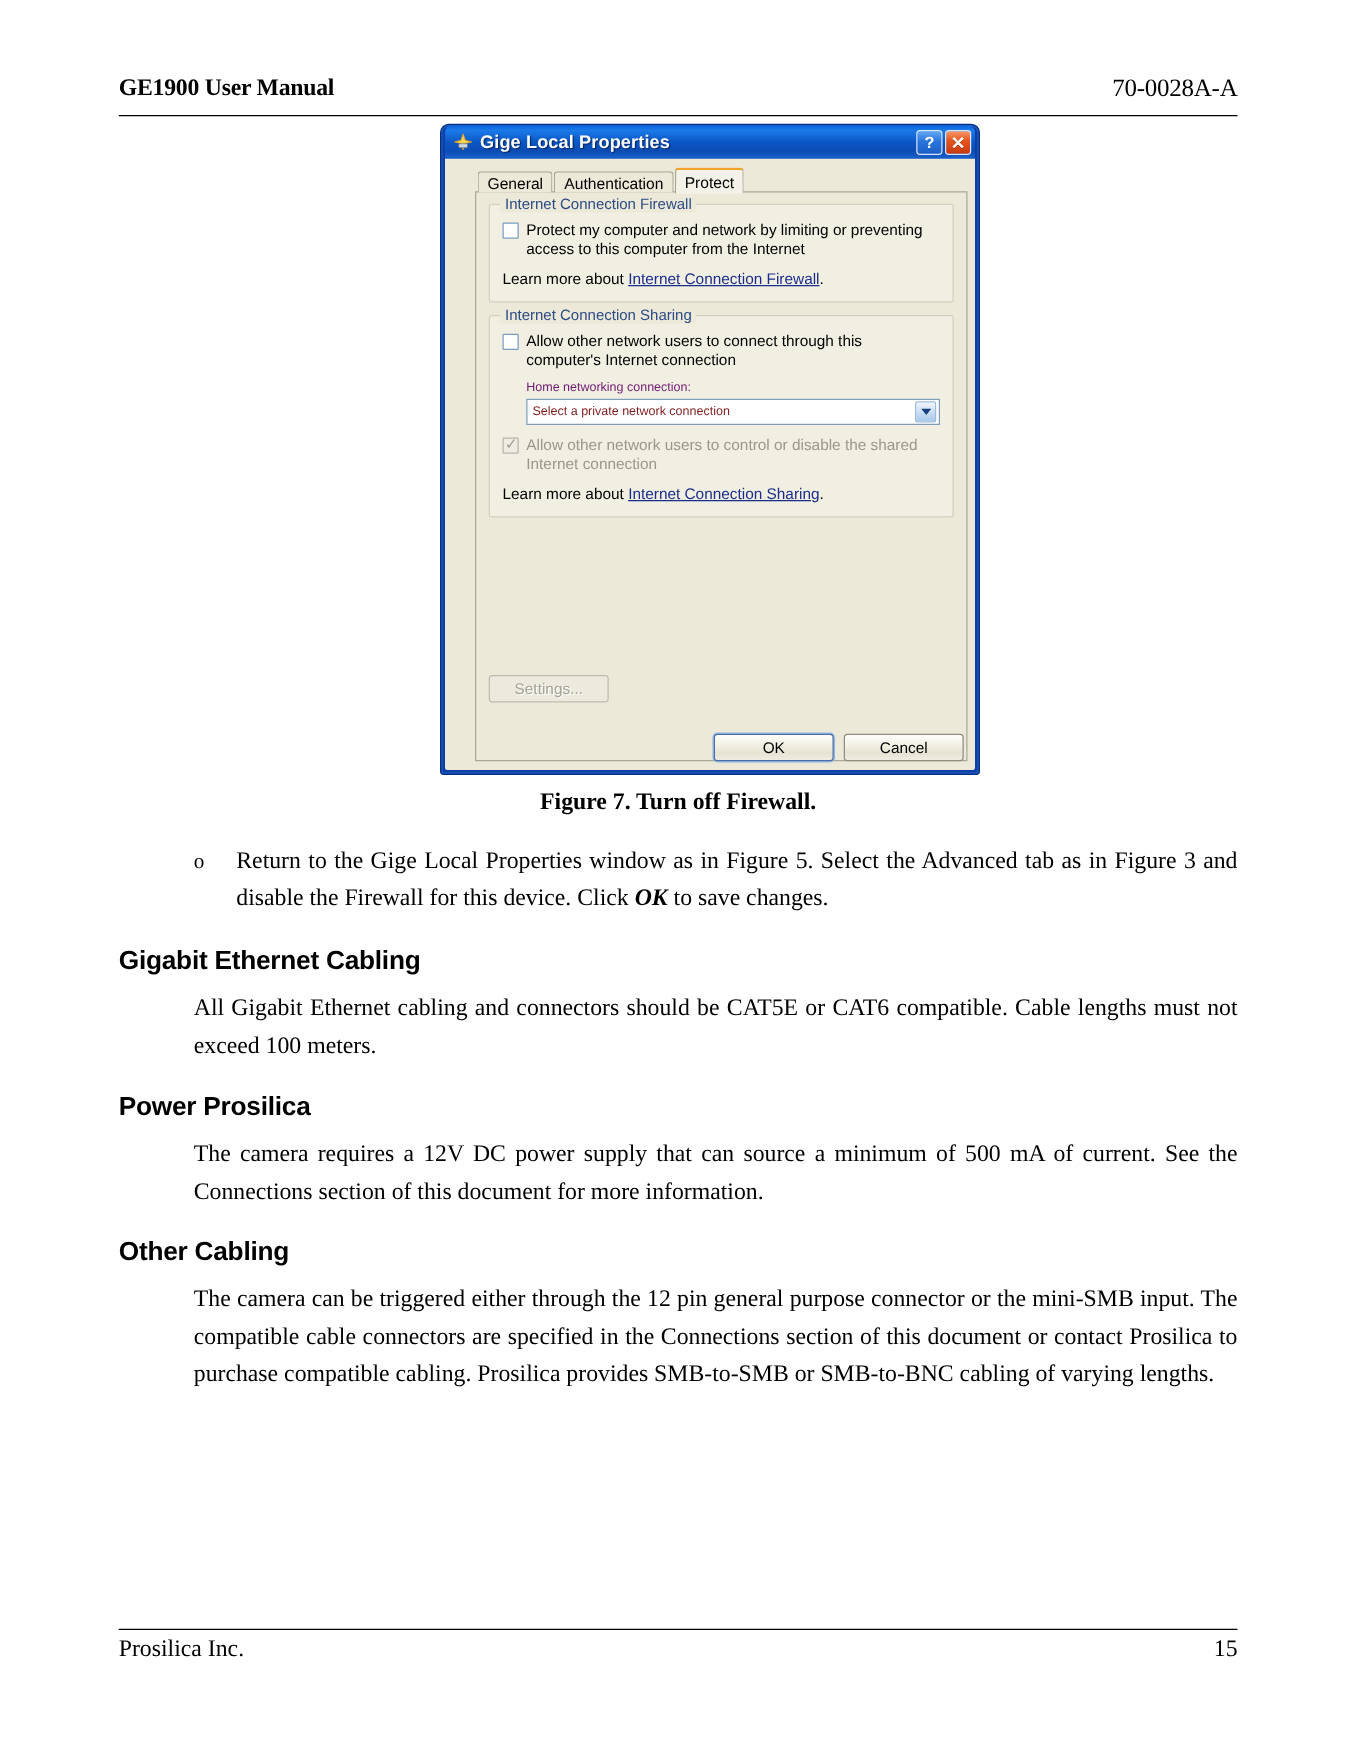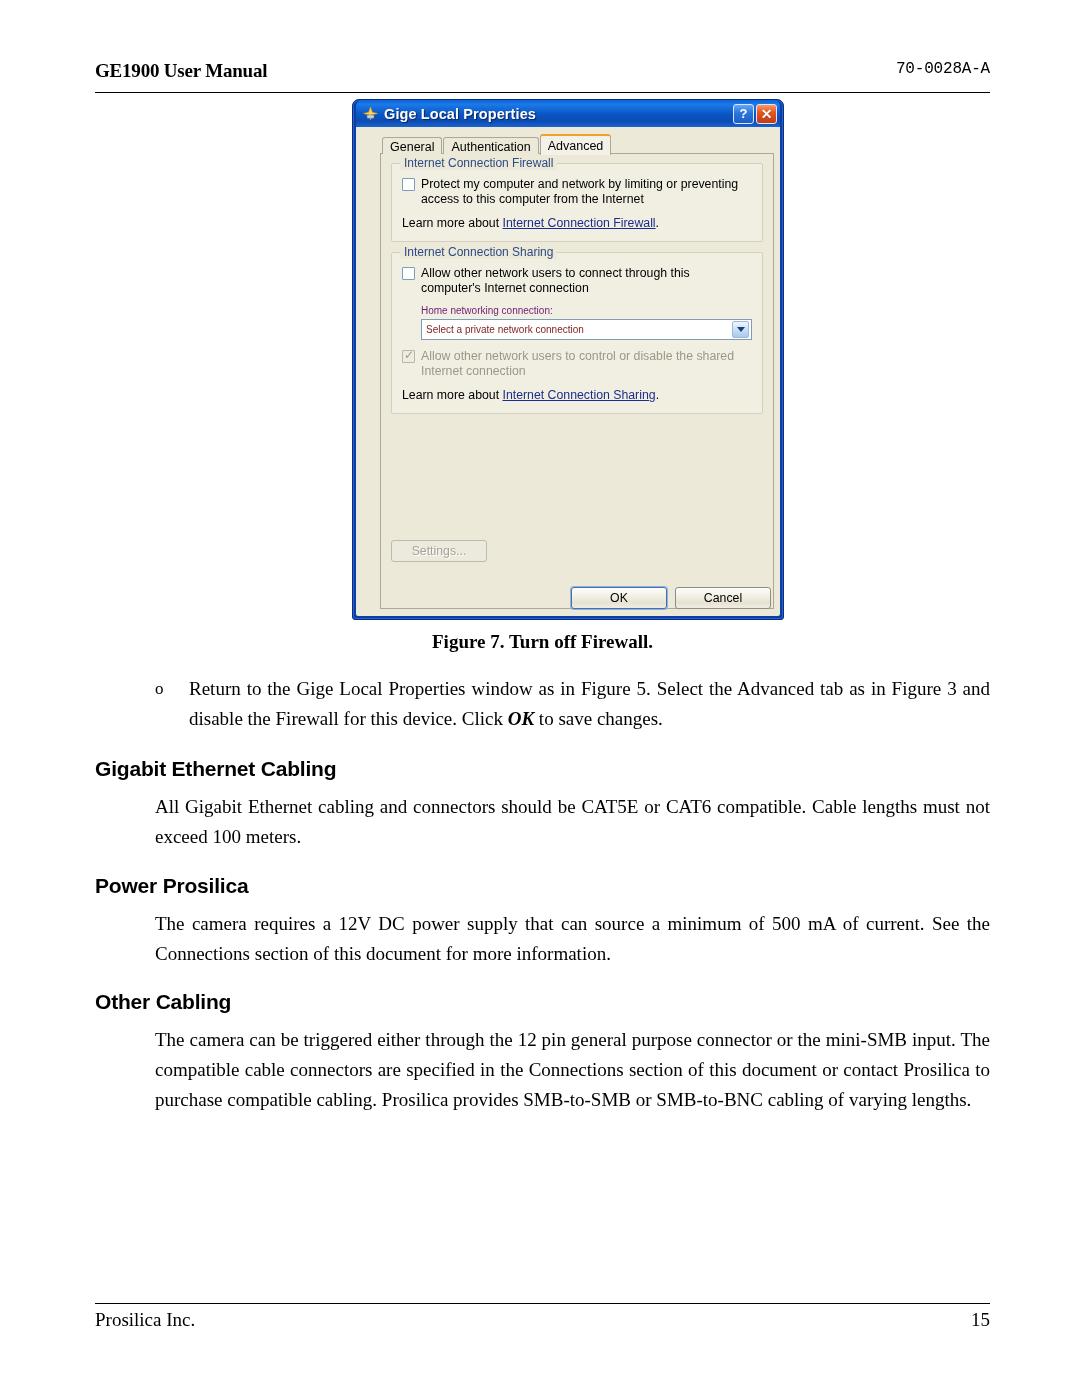--- a/index.html
+++ b/index.html
@@ -28,22 +28,22 @@
     align-items: flex-start;
     justify-content: space-between;
   }
   .page-header .hdr-left {
     font-family: "Liberation Serif", serif;
     font-size: 19px;
     font-weight: bold;
     letter-spacing: -0.2px;
   }
   .page-header .hdr-right {
-    font-family: Liberation Mono, monospace;
-    font-size: 16px;
+    font-family: Liberation Serif, serif;
+    font-size: 20px;
     letter-spacing: -0.2px;
   }
 
   
   .dialog {
     position: absolute;
     left: 352px;
     top: 99px;
     width: 432px;
     height: 521px;
@@ -402,21 +402,21 @@
           <span class="xglyph">✕</span>
         </span>
     </span>
   </div>
 
   <div class="dlg-body">
 
     <div class="tabstrip">
       <div class="tab">General</div>
       <div class="tab">Authentication</div>
-      <div class="tab active">Advanced</div>
+      <div class="tab active">Protect</div>
     </div>
 
     <div class="tabpage">
 
       <div class="group">
         <span class="legend">Internet Connection Firewall</span>
         <div class="cbrow">
           <span class="cbox"></span>
           <span class="cbtext">Protect my computer and network by limiting or preventing access to this computer from the Internet</span>
         </div>

